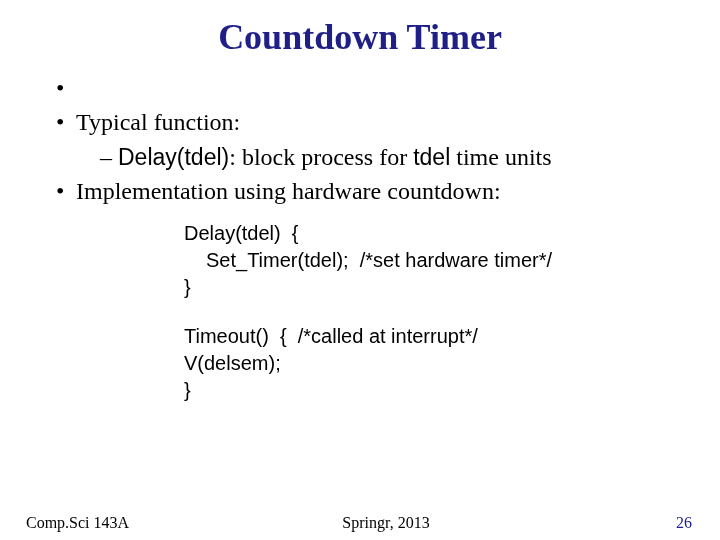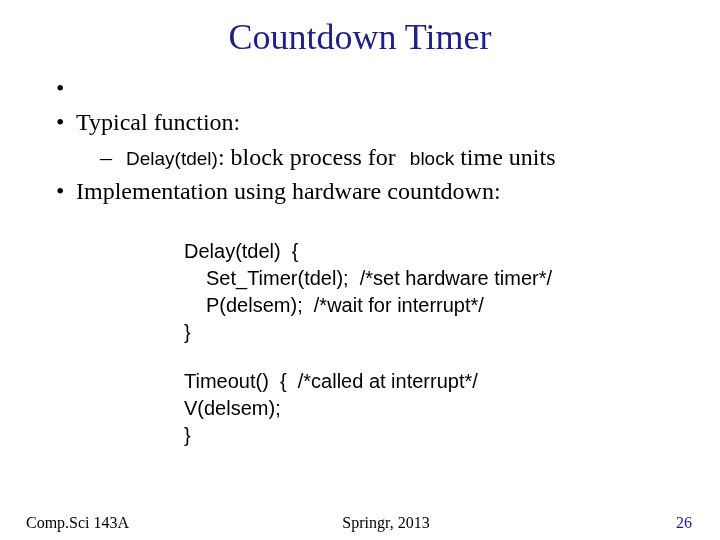--- a/index.html
+++ b/index.html
@@ -18,21 +18,21 @@
     height: 540px;
     position: relative;
     box-sizing: border-box;
   }
   .title {
     text-align: center;
     font-size: 36px;
     color: #1f1f88;
     padding-top: 16px;
     margin: 0 0 14px 0;
-    font-weight: normal;
+    font-weight: bold;
   }
   .body {
     padding: 0 60px 0 54px;
     font-size: 24px;
     line-height: 1.35;
   }
   .bullet {
     display: flex;
     align-items: flex-start;
     margin-bottom: 2px;
@@ -42,29 +42,28 @@
     padding-left: 2px;
   }
   .dash {
     display: flex;
     align-items: flex-start;
     padding-left: 46px;
     margin-bottom: 2px;
   }
   .sans {
     font-family: Arial, Helvetica, sans-serif;
-    font-size: 19px;
-    margin-left: 8px;
+    font-size: 23px;
   }
   .codeblock {
     font-family: Arial, Helvetica, sans-serif;
     font-size: 20px;
     line-height: 1.35;
     padding-left: 130px;
-    margin-top: 30px;
+    margin-top: 12px;
   }
   .codeblock .line { white-space: pre; }
   .codeblock .i1 { padding-left: 22px; }
   .codeblock .gap { height: 22px; }
   .footer {
     position: absolute;
     bottom: 8px;
     left: 0;
     width: 715px;
     font-size: 16px;
@@ -89,33 +88,32 @@
       <span class="dot">•</span>
     </div>
 
     <div class="bullet">
       <span class="dot">•</span>
       <span>Typical function:</span>
     </div>
 
     <div class="dash">
       <span>
-        <span>– </span><span class="sans">Delay(tdel)</span><span>: block process for </span><span class="sans">block</span><span> time units</span>
+        <span>– </span><span class="sans">Delay(tdel)</span><span>: block process for </span><span class="sans">tdel</span><span> time units</span>
       </span>
     </div>
 
     <div class="bullet">
       <span class="dot">•</span>
       <span>Implementation using hardware countdown:</span>
     </div>
 
     <div class="codeblock">
       <div class="line">Delay(tdel)  {</div>
       <div class="line i1">Set_Timer(tdel);  /*set hardware timer*/</div>
-      <div class="line i1">P(delsem);  /*wait for interrupt*/</div>
       <div class="line">}</div>
       <div class="gap"></div>
       <div class="line">Timeout()  {  /*called at interrupt*/</div>
       <div class="line">V(delsem);</div>
       <div class="line">}</div>
     </div>
 
   </div>
 
   <div class="footer">

